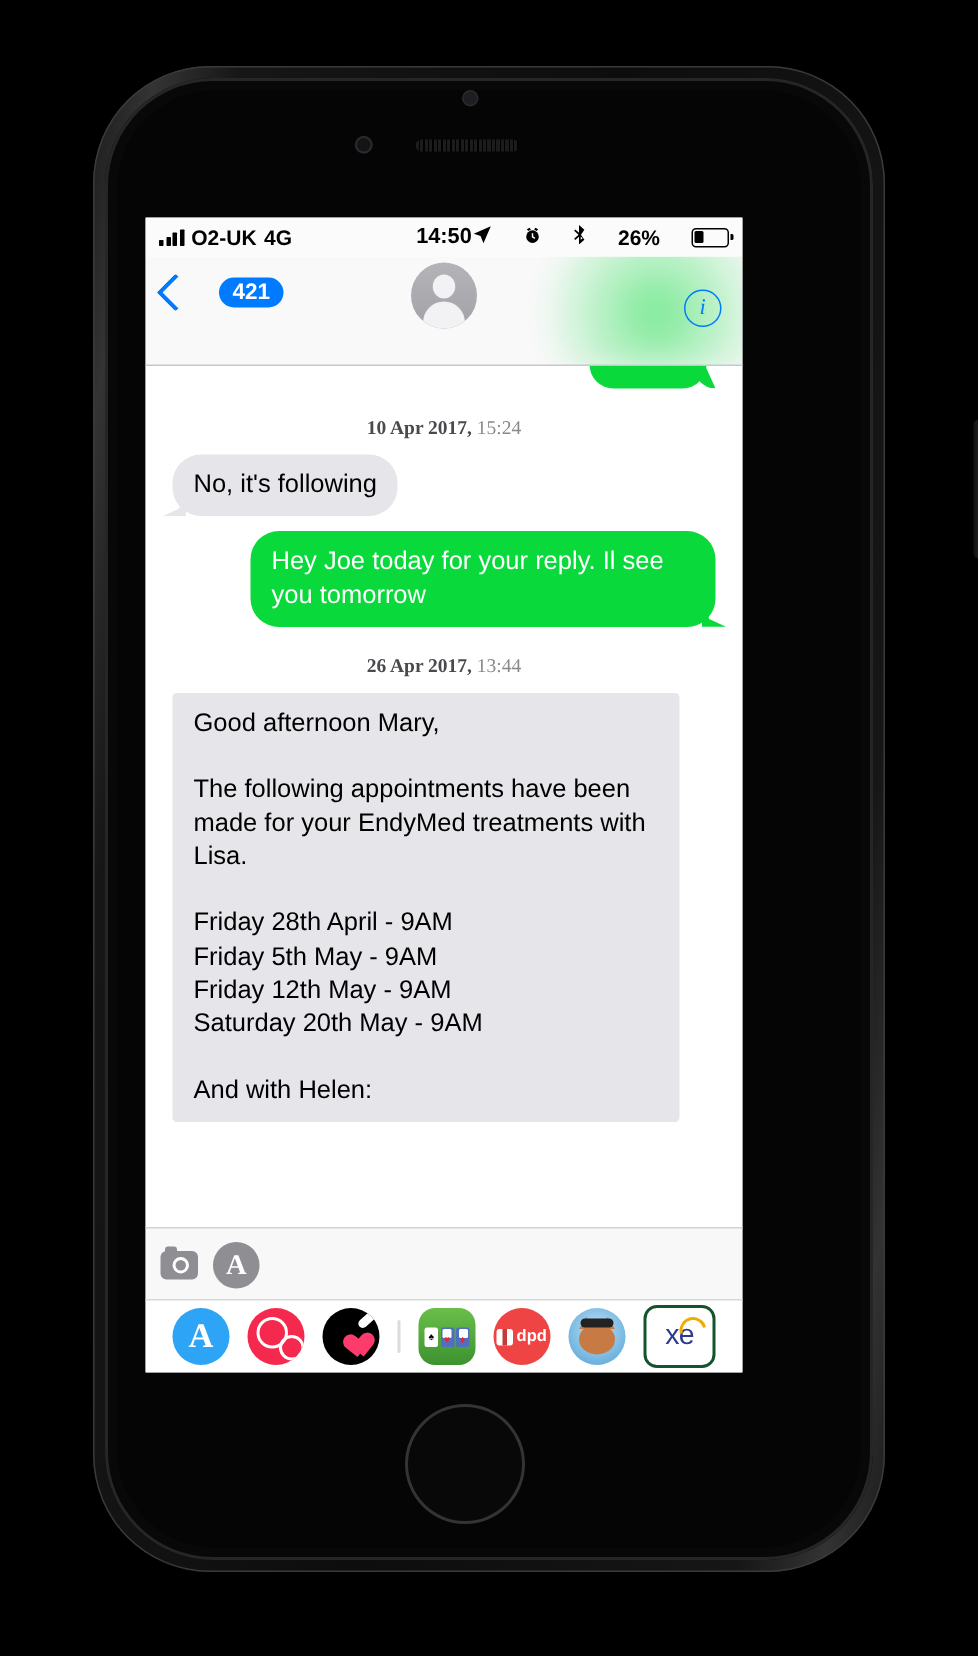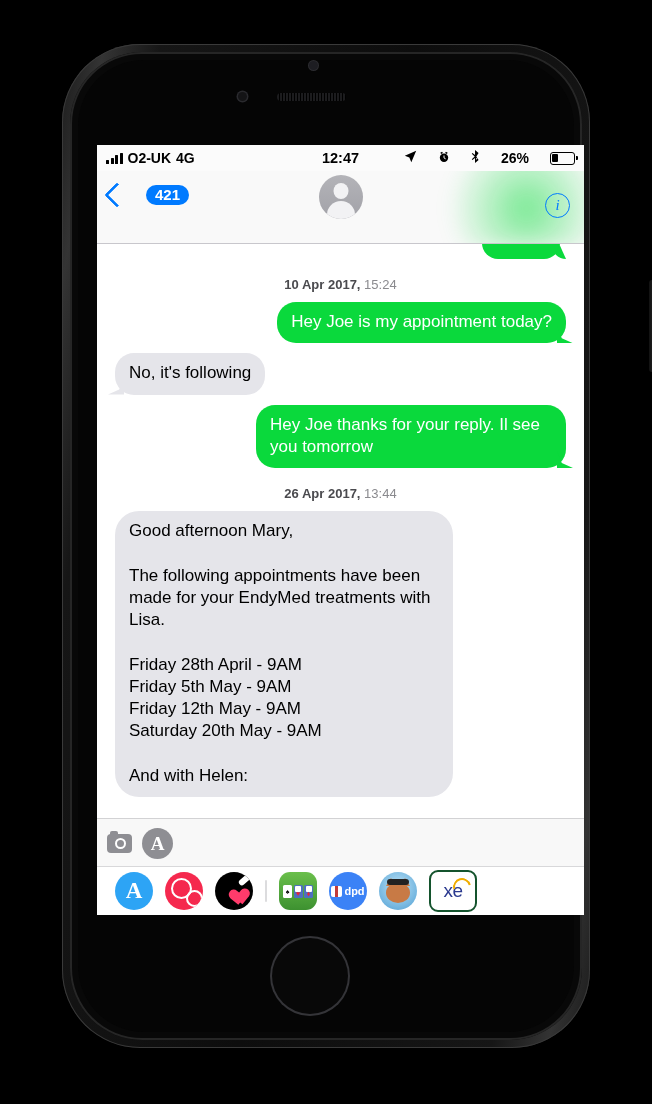--- a/index.html
+++ b/index.html
@@ -33,21 +33,21 @@
   .sensor-dot{position:absolute;left:238px;top:92px;width:9px;height:9px;border-radius:50%;
               background:#141416;box-shadow:0 0 0 1.5px #2a2a2e;}
   .speaker{position:absolute;left:277px;top:93px;width:69px;height:8px;border-radius:4px;
            background:repeating-linear-gradient(90deg,#1c1c1e 0 2px,#000 2px 3px);}
 
   
   .home-btn{position:absolute;left:272px;top:938px;width:76px;height:76px;border-radius:50%;
             background:#080808;box-shadow:0 0 0 2px #343438, 0 1px 2px rgba(255,255,255,.08);}
 
   
-  .screen{position:absolute;left:97px;top:145px;width:487px;height:770px;
+  .screen{position:absolute;left:97px;top:145px;width:398px;height:770px;
           background:#fff;overflow:hidden;}
 
   
   .statusbar{position:relative;height:26px;background:#fbfbfb;
              display:flex;align-items:center;font-size:14px;font-weight:bold;color:#000;
              padding:0 9px;z-index:4;}
   .sb-left{display:flex;align-items:center;gap:5px;}
   .sb-center{position:absolute;left:0;right:0;text-align:center;font-size:14.5px;font-weight:bold;}
   .sb-right{margin-left:auto;display:flex;align-items:center;gap:21px;z-index:5;}
   .sig-bars{display:flex;align-items:flex-end;gap:1.5px;height:11px;}
@@ -83,34 +83,34 @@
             font-style:italic;display:flex;align-items:center;justify-content:center;z-index:2;}
 
   
   .convo{position:absolute;left:0;right:0;top:98px;bottom:96px;background:#fff;overflow:hidden;}
   .convo-inner{padding:0 10px;}
   .partial-bub{height:16px;width:78px;margin:0 0 0 auto;margin-right:14px;
                background:#0ad93c;border-radius:0 0 18px 18px;position:relative;}
   .partial-bub::after{content:"";position:absolute;right:-6px;bottom:0;width:14px;height:14px;
                       background:#0ad93c;border-bottom-left-radius:16px;
                       clip-path:polygon(0 100%,100% 100%,55% 0);}
-  .ts{text-align:center;font-size:13px;color:#8a8a8e;margin:18px 0 10px;}
+  .ts{text-align:center;font-size:13px;color:#8a8a8e;margin:18px 0 10px;font-family:Liberation Serif, serif;}
   .ts b{color:#4a4a4e;font-weight:bold;}
   .row{display:flex;margin-bottom:10px;}
   .row.out{justify-content:flex-end;}
   .row.in{justify-content:flex-start;}
   .bub{max-width:282px;padding:9px 14px 10px;font-size:17px;line-height:1.31;
        border-radius:19px;position:relative;word-wrap:break-word;white-space:pre-wrap;}
   .bub.out{background:#0ad93c;color:#fff;margin-right:8px;}
   .bub.out::after{content:"";position:absolute;right:-7px;bottom:0;width:16px;height:17px;
                   background:#0ad93c;clip-path:polygon(0 0,0 100%,100% 100%,30% 70%);}
   .bub.in{background:#e5e5ea;color:#000;margin-left:8px;}
   .bub.in::after{content:"";position:absolute;left:-7px;bottom:0;width:16px;height:17px;
                  background:#e5e5ea;clip-path:polygon(100% 0,100% 100%,0 100%,70% 70%);}
-  .bub.long{max-width:310px;border-radius:24px;}
+  .bub.long{max-width:310px;border-radius:3px;}
   .bub.long::after{display:none;}
 
   
   .inputbar{position:absolute;left:0;right:0;bottom:48px;height:48px;
             background:rgba(248,248,248,.97);border-top:.5px solid #d2d2d4;
             display:flex;align-items:center;padding:0 10px;gap:10px;z-index:6;}
   .circ-btn{width:31px;height:31px;border-radius:50%;background:#8e8e93;
             display:flex;align-items:center;justify-content:center;flex:0 0 auto;}
   .cam-ico{width:25px;height:19px;background:#8e8e93;border-radius:4px;position:relative;}
   .cam-ico::before{content:"";position:absolute;left:8px;top:4px;width:11px;height:11px;
@@ -152,21 +152,21 @@
   .plaster{position:absolute;right:2px;top:5px;width:13px;height:6px;background:#fff;
            border-radius:3px;transform:rotate(-42deg);z-index:2;}
   .ai-green{background:linear-gradient(#6abf4b,#3d9130);border-radius:11px;
             display:flex;gap:1.5px;align-items:center;justify-content:center;}
   .card{width:9px;height:13px;background:#fff;border-radius:1.5px;position:relative;
         display:flex;align-items:center;justify-content:center;font-size:7px;}
   .card.blue{background:#4f6fbf;}
   .card.blue::after{content:"";position:absolute;left:1.5px;right:1.5px;top:1.5px;bottom:6px;
                     background:#fff;border-radius:1px;}
   .card span{position:relative;z-index:2;line-height:1;}
-  .ai-dpd{background:#3b82f6;border-radius:50%;color:#fff;font-size:11px;font-weight:bold;gap:2px;}
+  .ai-dpd{background:#ef4444;border-radius:50%;color:#fff;font-size:11px;font-weight:bold;gap:2px;}
   .dpd-box{width:11px;height:11px;background:#fff;border-radius:2px;position:relative;}
   .dpd-box::after{content:"";position:absolute;left:4px;top:0;width:2.4px;height:11px;background:#c23b3b;}
   .ai-cat{background:radial-gradient(circle at 50% 40%,#bfe4f7,#4f9fd4);border-radius:50%;position:relative;}
   .cat-face{position:absolute;left:50%;top:54%;transform:translate(-50%,-50%);width:24px;height:20px;
             background:#c87a45;border-radius:48% 48% 50% 50%;}
   .cat-face::before,.cat-face::after{content:"";position:absolute;top:-5px;width:0;height:0;
                                      border-left:5px solid transparent;border-right:5px solid transparent;
                                      border-bottom:8px solid #c87a45;}
   .cat-face::before{left:0px;}.cat-face::after{right:0px;}
   .cat-shades{position:absolute;left:50%;top:7px;transform:translateX(-50%);width:22px;height:6px;
@@ -202,21 +202,21 @@
       <div class="sb-left">
         <span class="sig-bars">
             <i></i>
             <i></i>
             <i></i>
             <i></i>
           </span>
         <span>O2-UK</span>
         <span>4G</span>
       </div>
-      <div class="sb-center">12:47</div>
+      <div class="sb-center">14:50</div>
       <div class="sb-right">
         <span>
           <svg width="13" height="13" viewBox="0 0 16 16">
               <path d="M15 1 1 7.2l5.6 1.9L9 15z" fill="#000"></path>
             </svg>
         </span>
         <span>
           <svg width="12" height="12" viewBox="0 0 16 16">
               <circle cx="8" cy="9" r="5.6" fill="#000"></circle>
               <path d="M8 6v3.2l2.2 1.3" stroke="#fff" stroke-width="1.3" fill="none"></path>
@@ -252,30 +252,27 @@
 
     <div class="convo">
       <div class="convo-inner">
 
         <div class="partial-bub"></div>
 
         <div class="ts">
           <b>10 Apr 2017,</b><span> 15:24</span>
         </div>
 
-        <div class="row out">
-          <div class="bub out">Hey Joe is my appointment today?</div>
-        </div>
 
         <div class="row in">
           <div class="bub in">No, it's following</div>
         </div>
 
         <div class="row out">
-          <div class="bub out">Hey Joe thanks for your reply. Il see you tomorrow</div>
+          <div class="bub out">Hey Joe today for your reply. Il see you tomorrow</div>
         </div>
 
         <div class="ts">
           <b>26 Apr 2017,</b><span> 13:44</span>
         </div>
 
         <div class="row in">
           <div class="bub in long">Good afternoon Mary,
 
 The following appointments have been made for your EndyMed treatments with Lisa.

